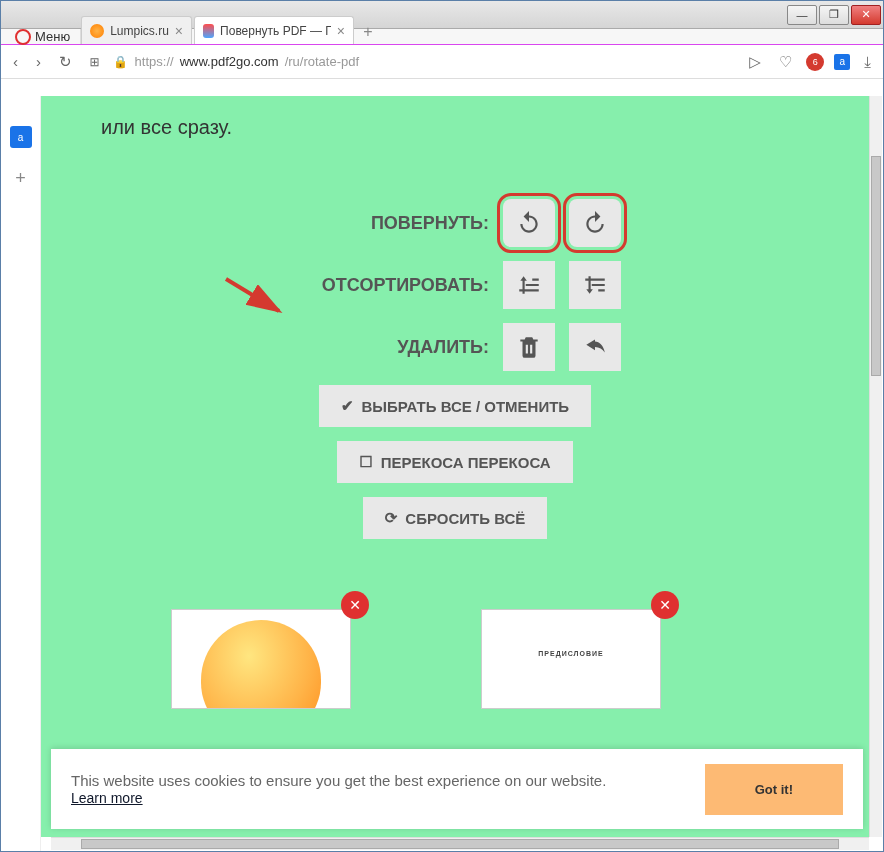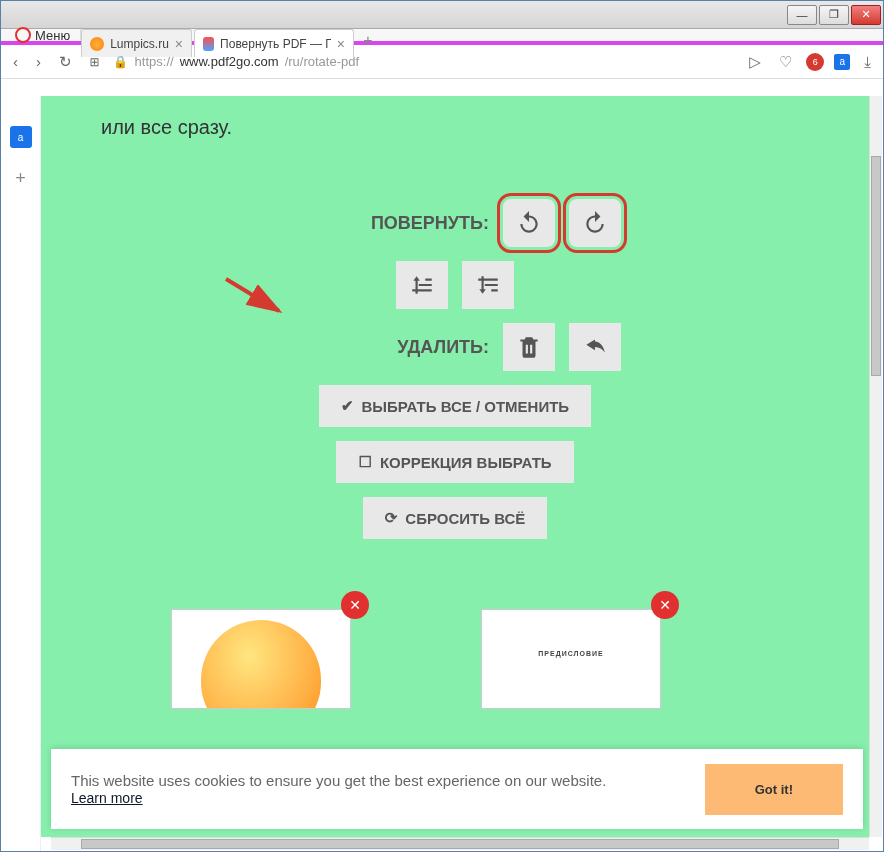--- a/index.html
+++ b/index.html
@@ -5,21 +5,21 @@
 * { margin: 0; padding: 0; box-sizing: border-box; font-family: Arial, sans-serif; }
 body { background: #f0f0f0; width: 884px; height: 852px; overflow: hidden; position: relative; }
 
 
 .window { position: absolute; top: 0; left: 0; right: 0; bottom: 0; border: 1px solid #5a7fa8; background: #fff; }
 .titlebar { height: 28px; background: linear-gradient(#e8e8e8,#d5d5d5); border-bottom: 1px solid #aaa; display: flex; justify-content: flex-end; align-items: center; padding-right: 2px; gap: 2px; }
 .winbtn { width: 30px; height: 20px; border: 1px solid #888; background: linear-gradient(#f5f5f5,#ddd); border-radius: 2px; display:flex; align-items:center; justify-content:center; font-size:11px; color:#333; }
 .winbtn.close { background: linear-gradient(#f08080,#d43a2f); color:#fff; border-color:#a02020; }
 
 
-.tabbar { height: 16px; background: #f7f7f7; border-bottom: 4px solid #d946ef; display: flex; padding-left: 4px; }
+.tabbar { height: 16px; background: #f7f7f7; border-bottom: 1px solid #d946ef; display: flex; align-items: flex-end; padding-left: 4px; }
 .opera-menu { display:flex; align-items:center; gap:4px; padding:4px 10px; font-size:13px; color:#333; border-right:1px solid #ddd; height:100%; }
 .opera-logo { width:16px; height:16px; border-radius:50%; border:2px solid #e03030; }
 .tab { height: 28px; display:flex; align-items:center; padding:0 8px; border:1px solid #ccc; border-bottom:none; background:#f0f0f0; font-size:12px; color:#444; gap:6px; max-width:160px; border-radius:3px 3px 0 0; margin-right:2px; }
 .tab.active { background:#fff; }
 .tab-favicon { width:14px; height:14px; border-radius:3px; }
 .fav-lump { background: radial-gradient(circle,#ffb347,#ff7f00); border-radius:50%; }
 .fav-p2g { background: linear-gradient(#ff4d4d,#4da6ff); }
 .tab-close { color:#888; font-size:14px; margin-left:auto; }
 .newtab { width:24px; height:24px; display:flex; align-items:center; justify-content:center; color:#888; font-size:16px; }
 
@@ -152,20 +152,21 @@
             </svg>
         </div>
         <div class="ctrl-btn highlighted">
           <svg viewBox="0 0 24 24">
               <path d="M12 5V1l5 5-5 5V7c-3.3 0-6 2.7-6 6s2.7 6 6 6 6-2.7 6-6h2c0 4.4-3.6 8-8 8s-8-3.6-8-8 3.6-8 8-8z"></path>
             </svg>
         </div>
       </div>
 
       <div class="control-row">
+        <div class="control-label">ОТСОРТИРОВАТЬ:</div>
         <div class="ctrl-btn">
           <svg viewBox="0 0 24 24">
               <path d="M3 18h6v-2H3v2zM3 6v2h18V6H3zm0 7h12v-2H3v2z" transform="rotate(180 12 12)"></path>
               <path d="M7 4l-3 4h2v12h2V8h2z"></path>
             </svg>
         </div>
         <div class="ctrl-btn">
           <svg viewBox="0 0 24 24">
               <path d="M3 6h6v2H3V6zm0 12v-2h18v2H3zm0-7h12v2H3v-2z" transform="rotate(180 12 12)"></path>
               <path d="M7 20l-3-4h2V4h2v12h2z"></path>
@@ -186,21 +187,21 @@
             </svg>
         </div>
       </div>
 
       <div class="wide-btn">
         <span>✔</span>
         <span>ВЫБРАТЬ ВСЕ / ОТМЕНИТЬ</span>
       </div>
       <div class="wide-btn">
         <span>☐</span>
-        <span>КОРРЕКЦИЯ ВЫБРАТЬ</span>
+        <span>ПЕРЕКОСА ПЕРЕКОСА</span>
       </div>
       <div class="wide-btn">
         <span>⟳</span>
         <span>СБРОСИТЬ ВСЁ</span>
       </div>
     </div>
 
     <div class="thumbs">
       <div class="thumb-wrap">
         <div class="remove-badge">

